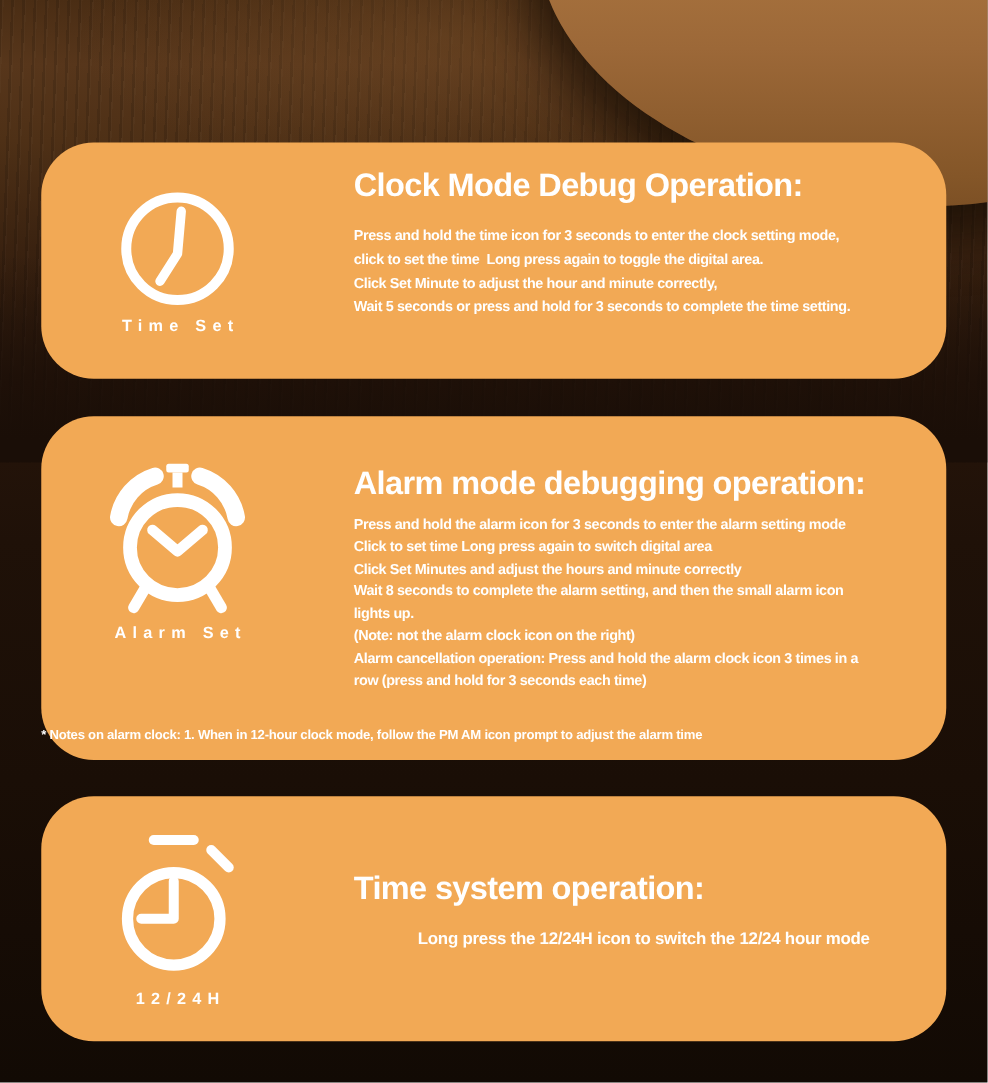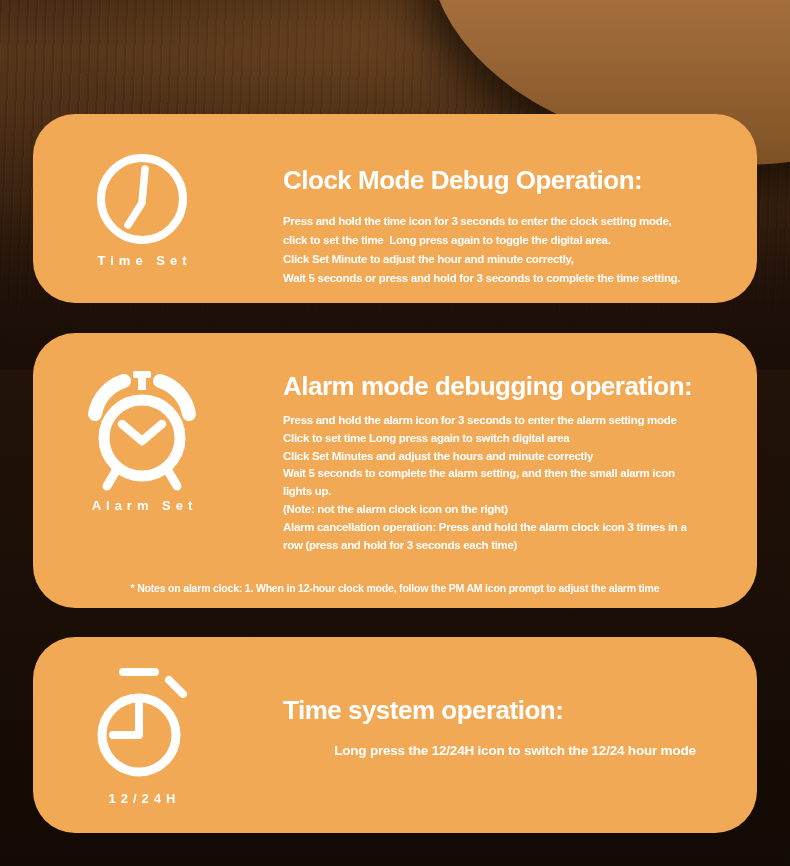--- a/index.html
+++ b/index.html
@@ -32,35 +32,35 @@
   .card-row{display:flex;height:100%;}
   .card-2 .card-row{height:215px;}
   .icon-col{
     width:250px;flex:none;box-sizing:border-box;padding-right:32px;
     display:flex;flex-direction:column;align-items:center;justify-content:center;gap:4px;
   }
   .icon-label{
     color:#fff;font-size:13px;font-weight:bold;letter-spacing:5px;text-indent:5px;white-space:pre;
   }
   .text-col{flex:1;box-sizing:border-box;padding-right:10px;}
-  .card-1 .text-col{padding-top:16px;margin-top:32px;}
+  .card-1 .text-col{padding-top:16px;}
   .card-2 .text-col{padding-top:19px;margin-top:16px;}
   .card-3 .text-col{padding-top:55px;}
   .card-title{
     margin:0;color:#fff;font-weight:bold;font-size:26px;line-height:36px;letter-spacing:-0.5px;
   }
   .card-1 .card-title{margin-bottom:14px;}
   .card-2 .card-title{margin-bottom:8px;}
   .card-3 .card-title{margin-bottom:12px;}
   .line{white-space:pre;font-weight:bold;color:#fff;}
   .card-1 .line{font-size:11.5px;line-height:19px;letter-spacing:-0.3px;}
   .card-2 .line{font-size:11.5px;line-height:17.8px;letter-spacing:-0.3px;}
   .card-3 .line{font-size:13.5px;line-height:22px;letter-spacing:-0.2px;text-align:center;}
   .card-note{
-    position:absolute;left:0;right:0;bottom:14px;text-align:center;
+    position:absolute;left:0;right:0;bottom:14px;
     font-size:10.5px;font-weight:bold;letter-spacing:-0.2px;color:#fff;
   }
   svg{display:block;}
 </style>
 </head>
 <body>
 
 <div class="grain"></div>
 <div class="hand"></div>
 
@@ -103,21 +103,21 @@
         </svg>
       </span>
       <div class="icon-label">Alarm Set</div>
     </div>
     <div class="text-col">
       <h2 class="card-title">Alarm mode debugging operation:</h2>
       <div>
         <div class="line">Press and hold the alarm icon for 3 seconds to enter the alarm setting mode</div>
         <div class="line">Click to set time Long press again to switch digital area</div>
         <div class="line">Click Set Minutes and adjust the hours and minute correctly</div>
-        <div class="line">Wait 5 seconds to complete the alarm setting, and then the small alarm icon</div>
+        <div class="line">Wait 8 seconds to complete the alarm setting, and then the small alarm icon</div>
         <div class="line">lights up.</div>
         <div class="line">(Note: not the alarm clock icon on the right)</div>
         <div class="line">Alarm cancellation operation: Press and hold the alarm clock icon 3 times in a</div>
         <div class="line">row (press and hold for 3 seconds each time)</div>
       </div>
     </div>
   </div>
   <div class="card-note">* Notes on alarm clock: 1. When in 12-hour clock mode, follow the PM AM icon prompt to adjust the alarm time</div>
 </section>
 

